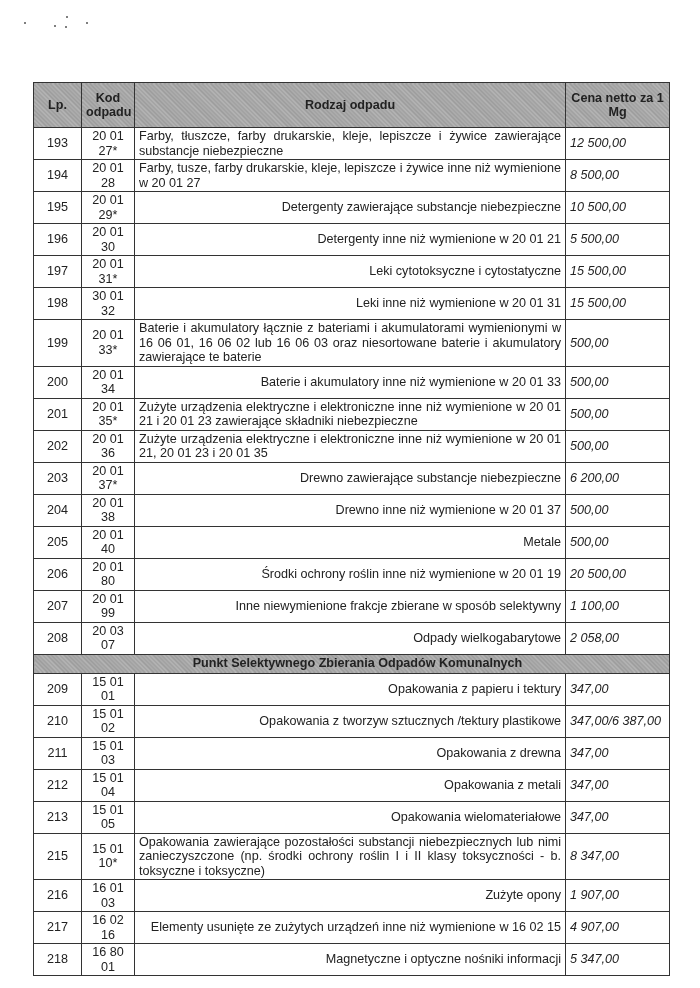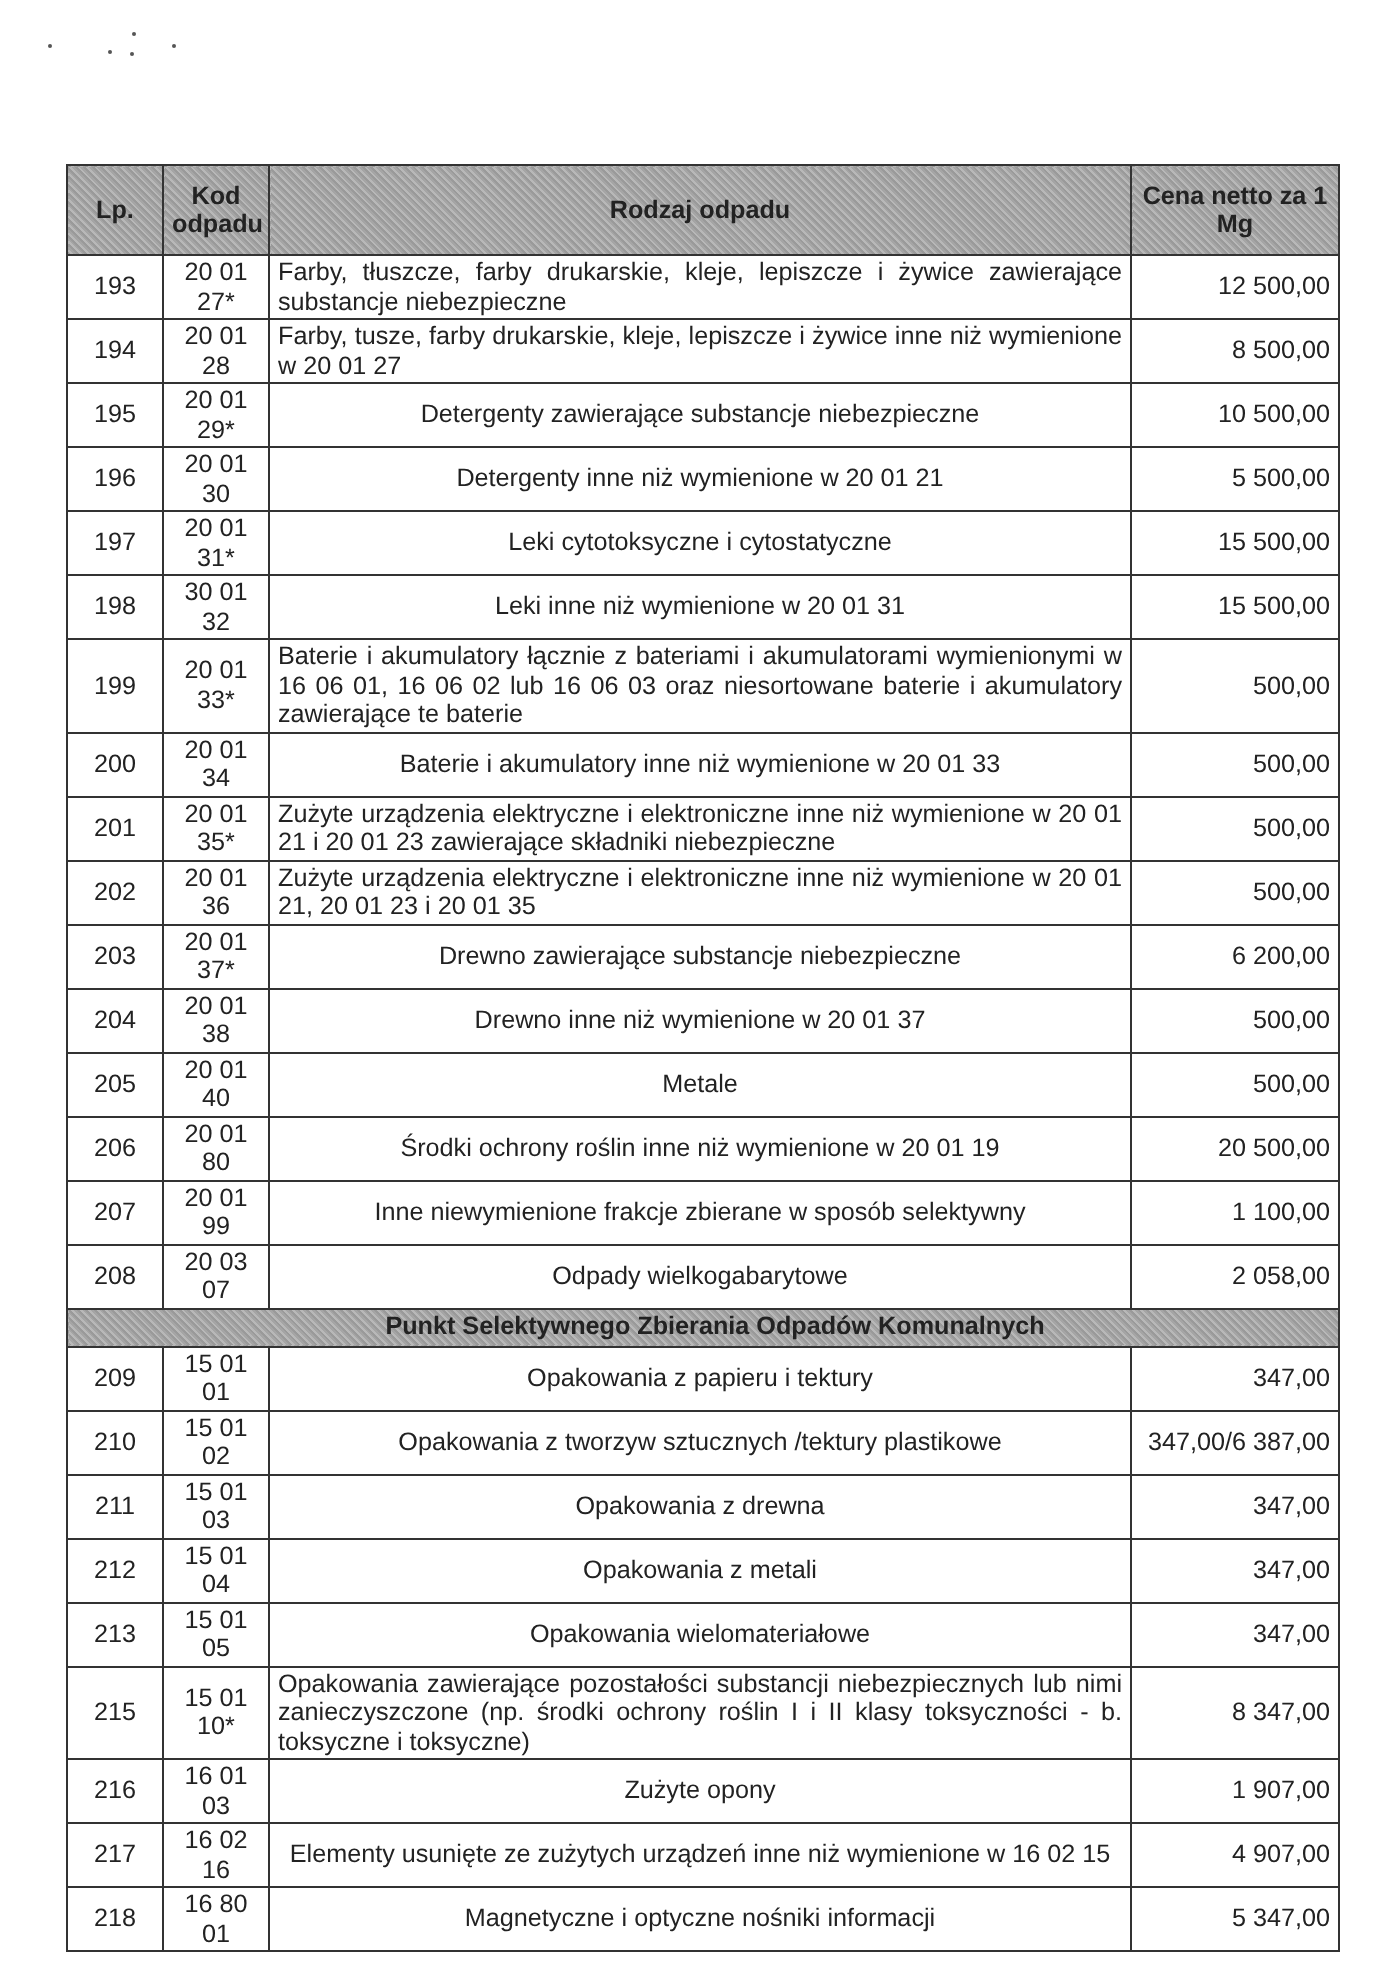--- a/index.html
+++ b/index.html
@@ -8,22 +8,22 @@
   .specks { position:absolute; left:20px; top:14px; width:80px; height:20px; }
   .speck { position:absolute; width:2px; height:2px; background:#555; border-radius:1px; }
   table.waste { position:absolute; left:33px; top:82px; width:636px;
                 border-collapse:collapse; table-layout:fixed; font-size:12.6px; }
   table.waste td, table.waste th { border:1px solid #333; padding:1px 4px; line-height:14.5px; }
   table.waste th { background:
       repeating-linear-gradient(45deg, #9a9a9a 0 1px, #b8b8b8 1px 2px, #a5a5a5 2px 3px);
       font-weight:bold; color:#222; height:42px; font-size:12.6px; }
   col.c-lp { width:48px; } col.c-kod { width:53px; } col.c-name { width:431px; } col.c-price { width:104px; }
   td.lp, td.kod { text-align:center; }
-  td.price { text-align:right; }
-  td.name { text-align:center; }
+  td.price { text-align:left;font-style:italic; }
+  td.name { text-align:right; }
   td.name.just { text-align:justify; text-align-last:left; }
   tr.section td { background:
       repeating-linear-gradient(45deg, #9a9a9a 0 1px, #b8b8b8 1px 2px, #a5a5a5 2px 3px);
       text-align:center; font-weight:bold; height:16px;padding-left:16px; }
 </style>
 </head>
 <body>
 
 <div class="specks">
   <span class="speck" style="left:4px;top:8px"></span>

